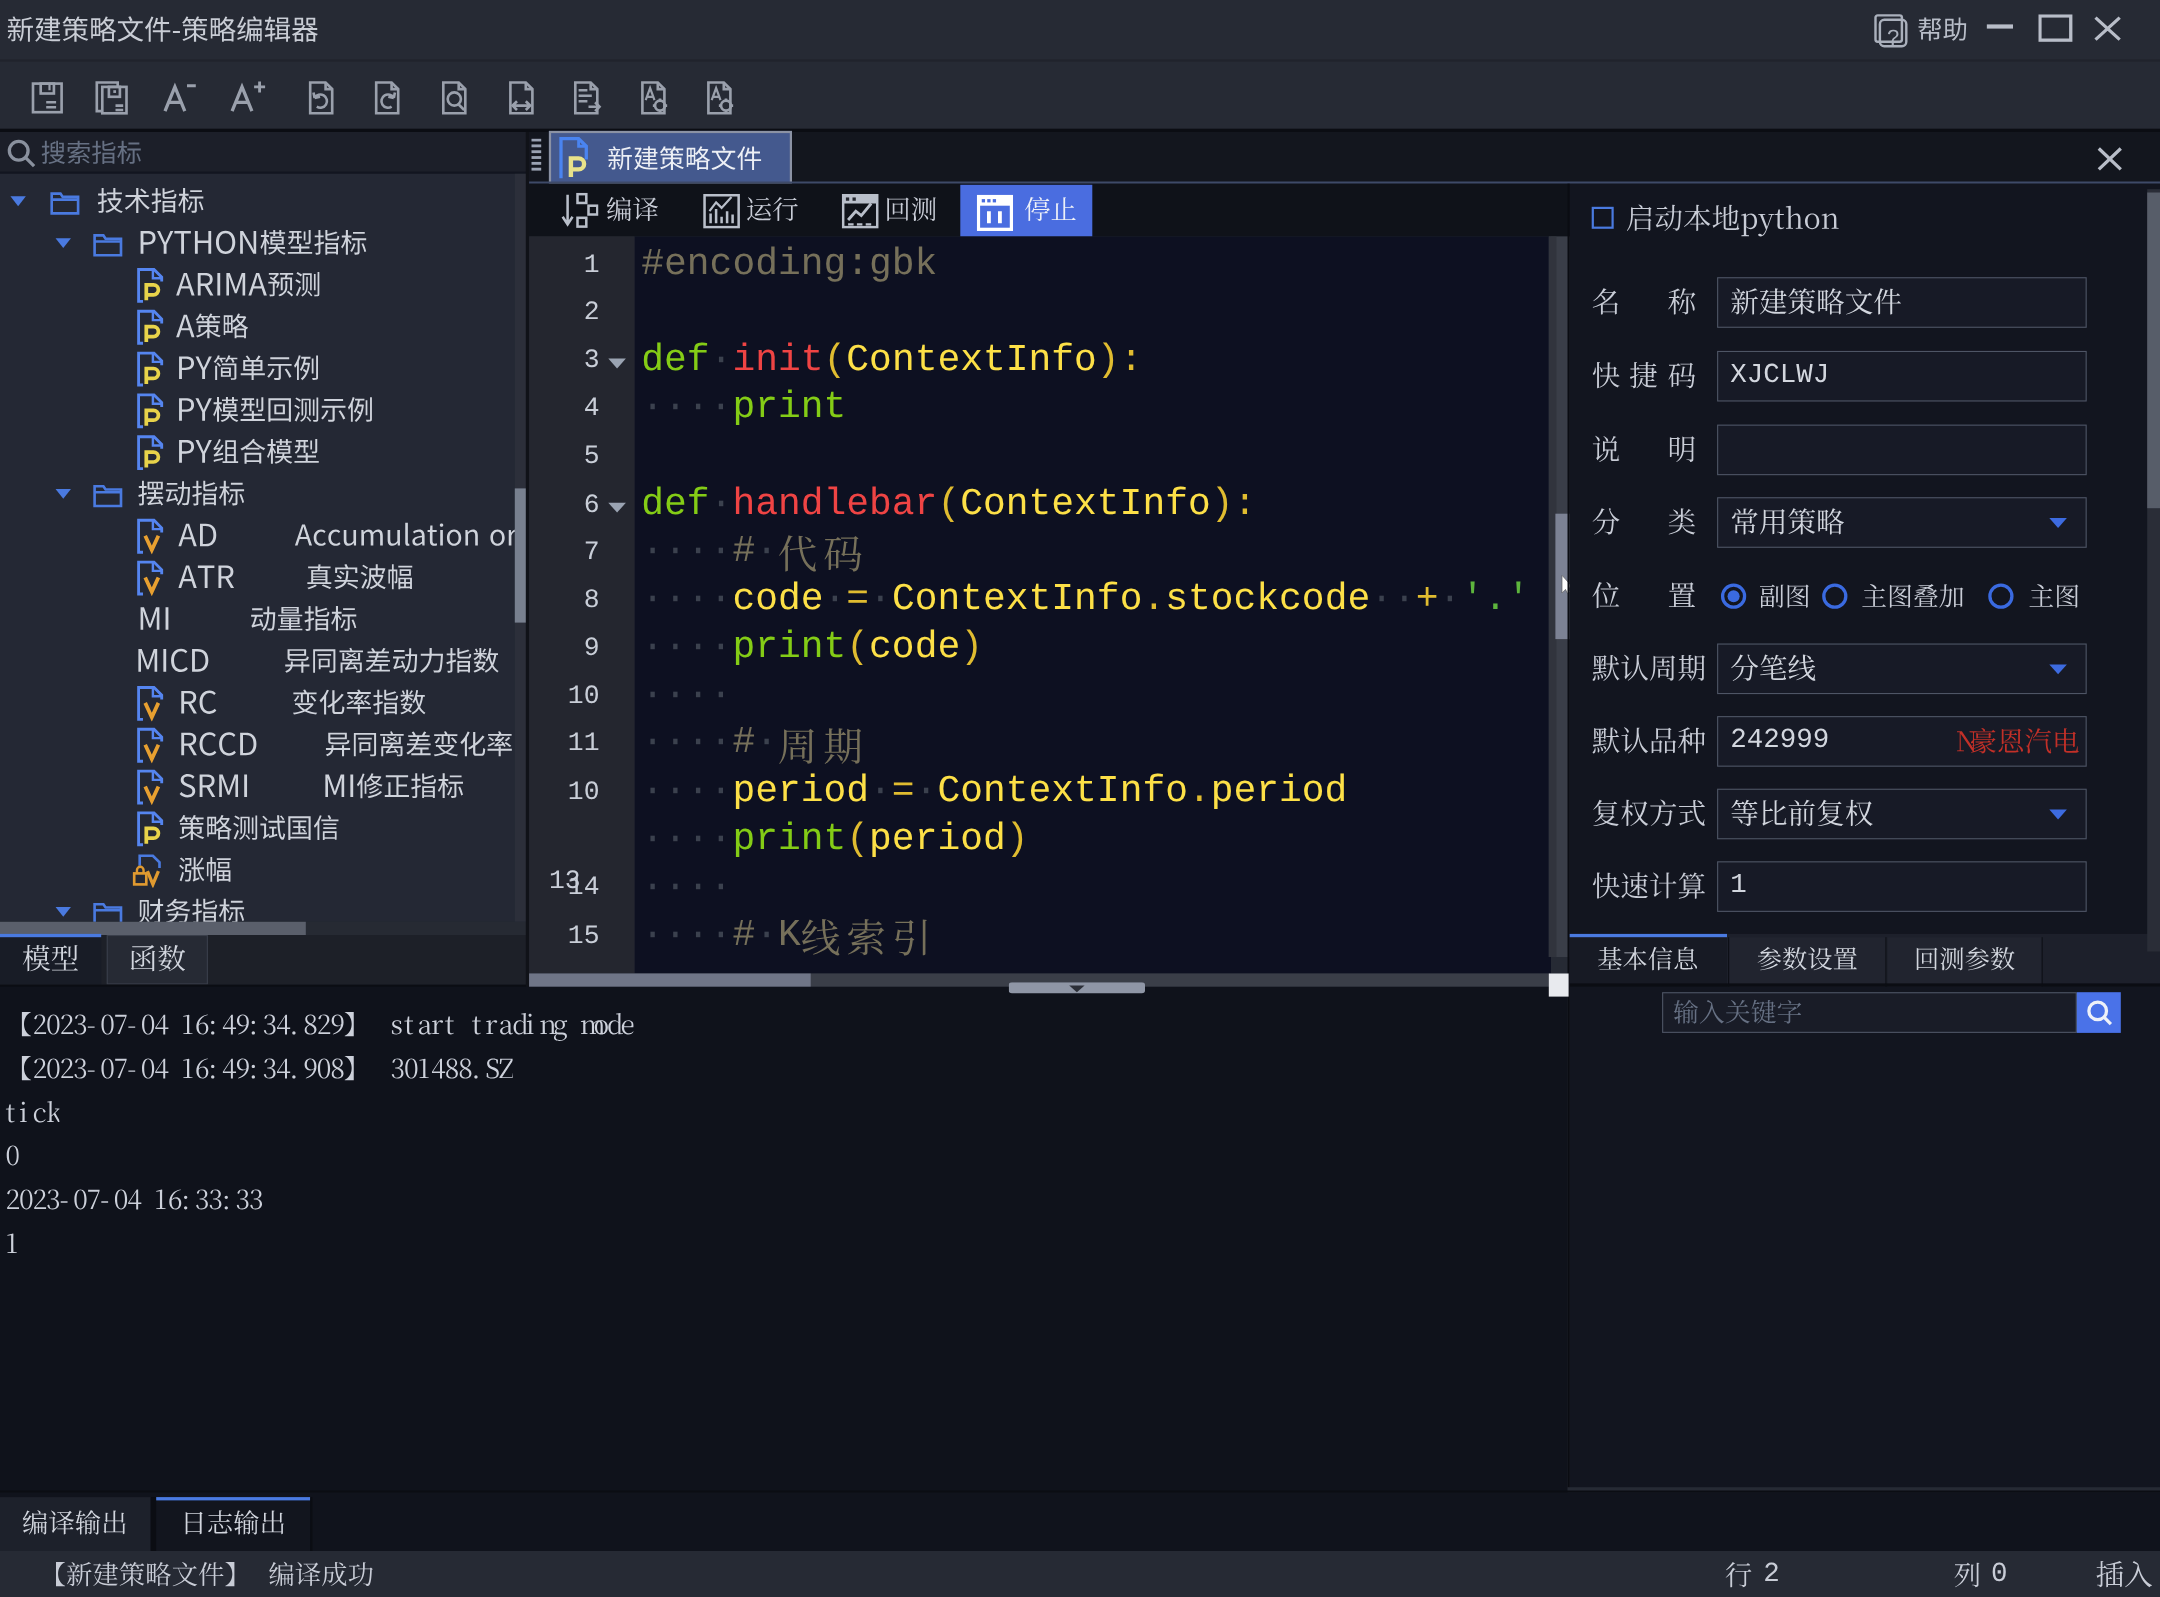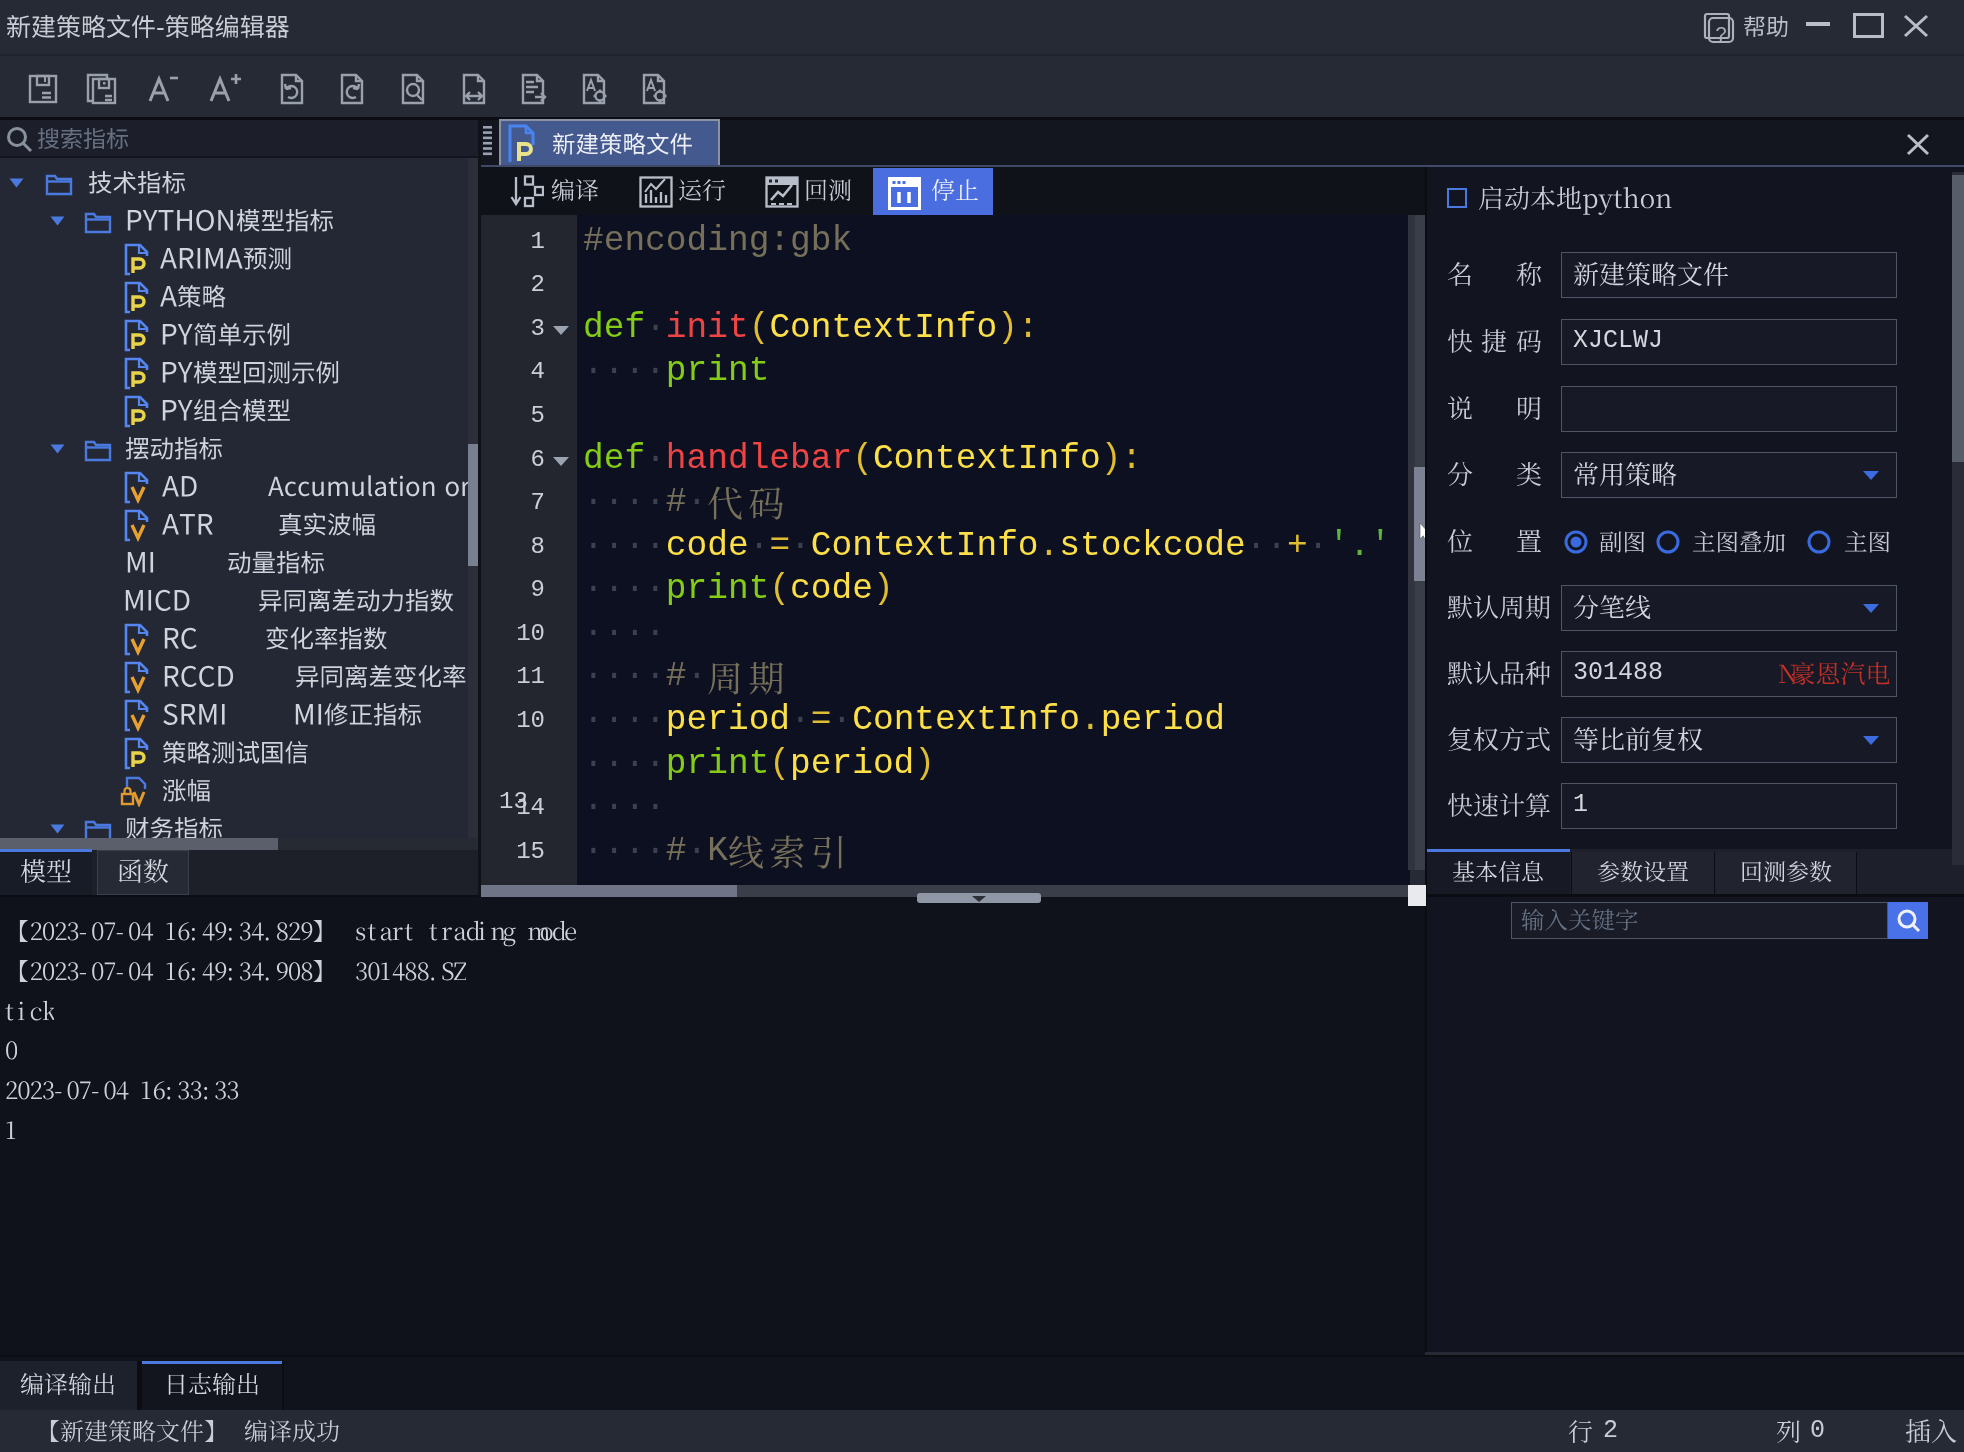--- a/index.html
+++ b/index.html
@@ -638,21 +638,21 @@
   </div>
 <svg class="a" style="left:1862px;top:603px" width="18" height="11" viewBox="0 0 18 11">
     <path d="M1 1 h16 l-8 9 z" fill="#3d6be0"></path>
   </svg>
 <div class="a" style="left:1447px;top:660.2px">
     <svg width="104" height="32" viewBox="0 0 104 32">
       <path fill="#c8ccd6" d="M 8.0 18.6 7.7 18.8 C 8.3 19.8 8.9 21.3 8.9 22.5 C 10.2 23.8 11.8 20.9 8.0 18.6 Z M 10.6 17.9 10.3 18.1 C 11.0 18.8 11.7 20.0 11.8 21.0 C 13.2 22.1 14.6 19.3 10.6 17.9 Z M 5.5 19.2 5.1 19.3 C 5.5 20.4 5.7 22.2 5.4 23.6 C 6.5 25.2 8.5 22.3 5.5 19.2 Z M 3.3 19.5 2.9 19.5 C 2.9 20.8 2.1 22.4 1.5 23.1 C 1.0 23.5 0.7 24.0 1.0 24.6 C 1.4 25.1 2.3 25.0 2.8 24.4 C 3.5 23.6 3.9 21.8 3.3 19.5 Z M 4.4 4.6 4.0 4.7 C 4.4 5.8 5.0 7.4 5.0 8.7 C 6.0 9.8 7.2 7.4 4.4 4.6 Z M 20.1 2.7 19.8 2.8 C 20.6 3.8 21.6 5.5 21.8 6.7 C 23.4 7.9 24.9 4.7 20.1 2.7 Z M 11.2 5.2 9.4 4.6 C 9.3 5.6 8.9 7.7 8.5 8.9 L 8.8 9.1 C 9.5 7.9 10.2 6.6 10.6 5.7 C 10.8 5.7 11.0 5.7 11.2 5.6 V 10.2 H 8.1 V 3.3 H 11.2 Z M 3.6 11.7 V 10.9 H 6.6 V 13.4 H 1.8 L 2.1 14.2 H 6.6 V 16.7 C 4.2 16.9 2.2 17.1 1.1 17.1 L 1.8 19.2 C 2.1 19.1 2.3 18.9 2.5 18.6 C 7.4 17.8 10.9 17.0 13.6 16.4 L 13.5 16.0 L 8.2 16.5 V 14.2 H 12.6 C 13.0 14.2 13.2 14.1 13.3 13.8 C 12.6 13.1 11.4 12.2 11.4 12.2 L 10.4 13.4 H 8.2 V 10.9 H 11.2 V 11.8 H 11.4 C 11.9 11.8 12.6 11.4 12.6 11.2 V 3.6 C 13.1 3.5 13.5 3.3 13.6 3.1 L 11.8 1.7 L 10.9 2.6 H 3.8 L 2.2 1.8 V 12.2 H 2.4 C 3.0 12.2 3.6 11.8 3.6 11.7 Z M 6.7 10.2 H 3.6 V 3.3 H 6.7 Z M 22.9 7.9 21.8 9.2 H 18.6 C 18.7 7.2 18.7 4.9 18.8 2.4 C 19.4 2.3 19.6 2.0 19.7 1.7 L 17.1 1.4 C 17.1 4.3 17.1 6.9 17.0 9.2 H 13.1 L 13.3 10.0 H 16.9 C 16.6 16.6 15.3 20.9 10.6 24.5 L 10.9 25.0 C 16.7 21.5 18.1 17.0 18.6 10.3 C 19.1 16.6 20.4 21.4 23.6 24.6 C 23.9 23.9 24.5 23.5 25.2 23.5 L 25.3 23.2 C 21.8 20.6 19.8 15.9 19.1 10.0 H 24.2 C 24.6 10.0 24.8 9.9 24.9 9.6 C 24.2 8.8 22.9 7.9 22.9 7.9 Z M 29.6 1.2 29.2 1.4 C 30.4 2.5 31.9 4.5 32.3 5.9 C 34.1 7.1 35.3 3.4 29.6 1.2 Z M 32.3 9.1 C 32.8 9.0 33.1 8.8 33.3 8.7 L 31.5 7.2 L 30.7 8.1 H 27.0 L 27.2 8.9 H 30.6 V 20.2 C 30.6 20.7 30.5 20.9 29.7 21.3 L 30.9 23.4 C 31.1 23.3 31.4 23.0 31.5 22.6 C 33.7 20.2 35.6 17.8 36.7 16.5 L 36.4 16.2 C 35.0 17.4 33.5 18.7 32.3 19.7 Z M 42.7 2.5 C 43.3 2.4 43.5 2.1 43.6 1.7 L 41.0 1.5 C 40.9 10.2 41.2 18.4 32.8 24.5 L 33.1 24.9 C 40.0 20.8 41.9 15.3 42.4 9.5 C 43.1 15.5 44.9 21.2 49.5 24.8 C 49.7 23.9 50.3 23.5 51.1 23.4 L 51.2 23.1 C 45.1 19.0 43.2 12.7 42.6 5.7 Z M 69.7 3.4 V 9.5 H 60.3 V 3.4 Z M 58.6 2.6 V 12.2 H 58.9 C 59.6 12.2 60.3 11.8 60.3 11.7 V 10.2 H 69.7 V 12.1 H 70.0 C 70.6 12.1 71.4 11.7 71.4 11.6 V 3.7 C 72.0 3.6 72.4 3.4 72.6 3.2 L 70.5 1.6 L 69.5 2.6 H 60.5 L 58.6 1.8 Z M 61.6 14.8 V 21.7 H 56.1 V 14.8 Z M 54.5 14.1 V 24.8 H 54.7 C 55.4 24.8 56.1 24.4 56.1 24.2 V 22.5 H 61.6 V 24.3 H 61.9 C 62.5 24.3 63.3 23.9 63.3 23.7 V 15.2 C 63.8 15.0 64.2 14.8 64.4 14.6 L 62.3 13.0 L 61.4 14.1 H 56.2 L 54.5 13.3 Z M 73.9 14.8 V 21.7 H 68.2 V 14.8 Z M 66.6 14.1 V 24.8 H 66.8 C 67.5 24.8 68.2 24.5 68.2 24.3 V 22.5 H 73.9 V 24.5 H 74.2 C 74.8 24.5 75.6 24.1 75.6 23.9 V 15.2 C 76.2 15.0 76.6 14.8 76.8 14.6 L 74.6 13.0 L 73.7 14.1 H 68.4 L 66.6 13.3 Z M 87.3 1.1 C 85.6 2.4 82.0 4.2 79.0 5.1 L 79.1 5.5 C 80.6 5.2 82.2 4.9 83.7 4.4 V 8.9 H 79.1 L 79.3 9.7 H 83.1 C 82.2 13.4 80.8 17.0 78.6 19.8 L 79.0 20.2 C 81.0 18.2 82.5 16.0 83.7 13.4 V 24.9 H 83.9 C 84.8 24.9 85.4 24.5 85.4 24.3 V 12.8 C 86.4 13.9 87.5 15.5 87.9 16.7 C 89.5 17.9 90.8 14.5 85.4 12.3 V 9.7 H 89.2 C 89.3 9.7 89.4 9.7 89.5 9.7 V 18.0 H 89.7 C 90.4 18.0 91.1 17.6 91.1 17.5 V 16.0 H 94.8 V 24.8 H 95.2 C 95.8 24.8 96.5 24.4 96.5 24.1 V 16.0 H 100.5 V 17.7 H 100.8 C 101.3 17.7 102.1 17.3 102.1 17.2 V 7.8 C 102.6 7.7 103.0 7.5 103.2 7.3 L 101.2 5.7 L 100.2 6.7 H 96.5 V 2.7 C 97.3 2.6 97.5 2.3 97.6 1.9 L 94.8 1.6 V 6.7 H 91.2 L 89.5 5.9 V 9.0 C 88.7 8.3 87.8 7.5 87.8 7.5 L 86.7 8.9 H 85.4 V 3.9 C 86.5 3.6 87.4 3.2 88.2 2.9 C 88.9 3.1 89.3 3.1 89.5 2.8 Z M 94.8 15.3 H 91.1 V 7.5 H 94.8 Z M 96.5 15.3 V 7.5 H 100.5 V 15.3 Z"></path>
     </svg>
   </div>
 <div class="a" style="left:1561px;top:651px;width:336px;height:46px;background:#171a26;border:1.5px solid #4e5565;box-sizing:border-box"></div>
-<div class="a" style="left:1573px;top:660.0px;font-family:'Liberation Mono',monospace;font-size:25px;line-height:1;color:#d2d6de;white-space:pre">301488</div>
+<div class="a" style="left:1573px;top:660.0px;font-family:'Liberation Mono',monospace;font-size:25px;line-height:1;color:#d2d6de;white-space:pre">242999</div>
 <div class="a" style="left:1778px;top:660.8px">
     <svg width="112" height="31" viewBox="0 0 112 31">
       <path fill="#c23028" d="M 15.4 22.2 H 16.5 V 4.8 L 18.9 4.6 V 3.8 H 12.5 V 4.6 L 15.6 4.8 V 12.1 L 15.6 18.8 L 5.5 3.8 H 1.1 V 4.6 L 3.5 4.7 V 21.0 L 1.1 21.2 V 22.0 H 7.5 V 21.2 L 4.5 21.0 V 14.0 L 4.4 6.0 Z M 23.3 0.9 23.1 1.1 C 23.9 1.7 24.9 2.8 25.1 3.6 C 26.8 4.6 28.0 1.4 23.3 0.9 Z M 33.9 2.3 32.7 3.9 H 14.1 L 14.3 4.6 H 35.5 C 35.8 4.6 36.0 4.5 36.1 4.2 C 35.2 3.4 33.9 2.3 33.9 2.3 Z M 16.5 9.7 16.1 9.7 C 16.2 11.1 15.4 12.4 14.5 12.9 C 14.0 13.2 13.7 13.7 13.8 14.2 C 14.1 14.8 14.9 14.8 15.5 14.4 C 16.2 14.0 16.8 13.0 16.8 11.6 H 33.4 C 33.1 12.3 32.8 13.2 32.5 13.8 L 32.8 14.0 C 33.6 13.5 34.7 12.5 35.2 11.8 C 35.7 11.8 36.0 11.8 36.2 11.6 L 34.4 9.8 L 33.4 10.9 H 16.8 C 16.8 10.5 16.6 10.1 16.5 9.7 Z M 20.2 9.8 V 9.4 H 29.9 V 10.1 H 30.2 C 30.7 10.1 31.6 9.8 31.6 9.6 V 6.9 C 32.0 6.9 32.4 6.7 32.5 6.5 L 30.6 5.1 L 29.7 6.0 H 20.3 L 18.6 5.2 V 10.3 H 18.8 C 19.5 10.3 20.2 10.0 20.2 9.8 Z M 29.9 6.8 V 8.7 H 20.2 V 6.8 Z M 30.1 11.9 29.0 13.2 H 17.9 L 18.1 13.9 H 22.5 C 20.4 15.1 17.5 16.1 14.6 16.8 L 14.8 17.2 C 17.8 16.8 20.8 16.0 23.3 14.9 L 23.9 15.5 C 21.6 17.2 17.9 18.8 14.6 19.6 L 14.8 20.1 C 18.2 19.4 22.0 18.1 24.6 16.6 C 24.7 16.9 24.9 17.2 25.0 17.5 C 22.4 19.7 17.9 21.8 13.9 22.8 L 14.1 23.3 C 18.1 22.4 22.4 20.8 25.4 18.9 C 25.6 20.3 25.5 21.5 25.0 22.0 C 24.9 22.1 24.7 22.1 24.4 22.1 C 23.9 22.1 22.2 22.1 21.3 22.0 V 22.4 C 22.1 22.5 22.9 22.8 23.2 22.9 C 23.5 23.2 23.6 23.4 23.7 23.9 C 25.0 23.9 25.8 23.6 26.2 23.1 C 27.2 22.1 27.4 19.8 26.3 17.6 L 27.5 17.3 C 28.9 20.3 31.5 22.2 34.9 23.3 C 35.1 22.5 35.5 22.0 36.2 21.8 L 36.2 21.6 C 32.8 20.9 29.7 19.5 28.0 17.1 C 29.7 16.7 31.4 16.2 32.5 15.7 C 33.0 15.9 33.2 15.9 33.4 15.6 L 31.5 14.2 C 30.3 15.1 28.0 16.3 26.1 17.1 C 25.6 16.2 24.9 15.4 23.9 14.6 C 24.4 14.4 24.8 14.1 25.2 13.9 H 31.4 C 31.7 13.9 31.9 13.8 32.0 13.5 C 31.2 12.8 30.1 11.9 30.1 11.9 Z M 47.1 15.7 44.7 15.4 V 21.4 C 44.7 22.8 45.2 23.1 47.5 23.1 H 51.2 C 56.2 23.1 57.1 22.9 57.1 22.0 C 57.1 21.7 57.0 21.5 56.3 21.4 L 56.2 18.5 H 55.9 C 55.7 19.8 55.4 20.9 55.2 21.2 C 55.0 21.4 54.9 21.5 54.5 21.6 C 54.1 21.6 52.9 21.6 51.2 21.6 H 47.7 C 46.5 21.6 46.3 21.5 46.3 21.1 V 16.3 C 46.8 16.2 47.0 16.0 47.1 15.7 Z M 56.2 16.0 55.9 16.2 C 57.5 17.7 59.2 20.1 59.5 22.1 C 61.4 23.6 62.9 19.0 56.2 16.0 Z M 42.6 16.4 42.2 16.4 C 42.0 18.4 40.6 20.2 39.5 20.9 C 39.0 21.3 38.7 21.9 39.0 22.3 C 39.3 22.9 40.2 22.7 40.8 22.2 C 41.8 21.4 43.1 19.4 42.6 16.4 Z M 49.0 14.5 48.8 14.7 C 49.8 15.9 50.9 17.8 51.0 19.3 C 52.6 20.6 54.1 17.0 49.0 14.5 Z M 54.0 5.2 53.0 6.5 H 50.6 L 50.7 4.5 C 51.2 4.4 51.4 4.1 51.4 3.8 L 49.0 3.6 C 49.0 4.6 49.0 5.6 49.0 6.5 H 44.5 L 44.7 7.2 H 48.9 C 48.6 9.6 47.7 11.3 44.4 12.6 L 44.7 13.0 C 48.0 12.0 49.5 10.7 50.1 9.0 C 51.5 9.8 53.0 11.0 53.5 12.2 C 55.1 13.0 55.5 9.7 50.3 8.4 C 50.4 8.0 50.5 7.6 50.5 7.2 H 55.1 C 55.5 7.2 55.7 7.1 55.8 6.8 C 55.1 6.1 54.0 5.2 54.0 5.2 Z M 56.7 13.3 H 43.4 V 3.1 H 56.7 Z M 43.4 15.1 V 14.0 H 56.7 V 15.3 H 56.9 C 57.5 15.3 58.2 14.9 58.3 14.8 V 3.4 C 58.8 3.3 59.2 3.1 59.4 2.9 L 57.3 1.4 L 56.4 2.4 H 43.5 L 41.8 1.6 V 15.6 H 42.0 C 42.8 15.6 43.4 15.2 43.4 15.1 Z M 65.6 1.3 65.4 1.5 C 66.5 2.3 67.8 3.6 68.2 4.8 C 70.1 5.8 71.0 2.1 65.6 1.3 Z M 63.5 6.8 63.3 7.0 C 64.4 7.7 65.7 8.9 66.1 10.0 C 67.8 11.0 68.8 7.4 63.5 6.8 Z M 64.8 16.9 C 64.5 16.9 63.7 16.9 63.7 16.9 V 17.5 C 64.2 17.5 64.6 17.6 64.9 17.8 C 65.5 18.2 65.6 20.1 65.2 22.7 C 65.3 23.5 65.6 23.9 66.0 23.9 C 66.9 23.9 67.4 23.3 67.4 22.2 C 67.5 20.2 66.8 19.1 66.8 17.9 C 66.8 17.3 67.0 16.6 67.2 15.8 C 67.5 14.6 69.7 8.8 70.8 5.6 L 70.3 5.5 C 65.9 15.6 65.9 15.6 65.4 16.4 C 65.2 16.9 65.1 16.9 64.8 16.9 Z M 72.9 7.8 73.1 8.5 H 84.2 C 84.5 8.5 84.7 8.4 84.8 8.1 C 84.0 7.4 82.8 6.4 82.8 6.4 L 81.7 7.8 Z M 70.1 11.3 70.3 12.0 H 81.7 C 81.7 16.9 82.1 21.5 84.4 23.3 C 85.2 23.9 86.2 24.2 86.6 23.6 C 86.8 23.3 86.7 22.9 86.3 22.3 L 86.5 19.3 L 86.2 19.3 C 86.0 20.1 85.8 20.8 85.5 21.4 C 85.4 21.7 85.3 21.8 85.1 21.6 C 83.6 20.3 83.2 15.7 83.3 12.3 C 83.8 12.2 84.2 12.0 84.3 11.8 L 82.4 10.3 L 81.4 11.3 Z M 74.5 1.0 C 73.5 4.6 71.8 7.9 70.0 10.0 L 70.3 10.3 C 71.9 9.0 73.4 7.3 74.7 5.2 H 85.9 C 86.3 5.2 86.5 5.1 86.6 4.8 C 85.8 4.0 84.4 3.0 84.4 3.0 L 83.2 4.5 H 75.1 C 75.5 3.8 75.8 3.1 76.1 2.3 C 76.7 2.3 77.0 2.1 77.0 1.8 Z M 98.4 10.7 H 92.3 V 6.0 H 98.4 Z M 98.4 11.5 V 15.9 H 92.3 V 11.5 Z M 100.1 10.7 V 6.0 H 106.6 V 10.7 Z M 100.1 11.5 H 106.6 V 15.9 H 100.1 Z M 92.3 17.8 V 16.6 H 98.4 V 20.9 C 98.4 22.8 99.2 23.3 101.8 23.3 H 105.3 C 110.5 23.3 111.7 23.0 111.7 22.1 C 111.7 21.8 111.5 21.6 110.8 21.4 L 110.8 17.5 H 110.4 C 110.0 19.3 109.7 20.8 109.5 21.2 C 109.3 21.4 109.2 21.5 108.8 21.6 C 108.2 21.6 107.1 21.7 105.4 21.7 H 101.9 C 100.3 21.7 100.1 21.4 100.1 20.6 V 16.6 H 106.6 V 18.1 H 106.8 C 107.4 18.1 108.2 17.7 108.2 17.5 V 6.3 C 108.8 6.2 109.2 6.0 109.3 5.8 L 107.3 4.3 L 106.3 5.3 H 100.1 V 2.0 C 100.7 1.9 101.0 1.6 101.0 1.3 L 98.4 1.0 V 5.3 H 92.5 L 90.7 4.5 V 18.4 H 91.0 C 91.7 18.4 92.3 18.0 92.3 17.8 Z"></path>
     </svg>
   </div>
 <div class="a" style="left:1447px;top:726.2px">
     <svg width="104" height="32" viewBox="0 0 104 32">
       <path fill="#c8ccd6" d="M 20.9 2.6 19.7 4.2 H 7.7 C 8.0 3.7 8.3 3.2 8.6 2.6 C 9.2 2.7 9.5 2.5 9.6 2.2 L 7.1 1.1 C 5.8 4.7 3.5 7.9 1.4 9.8 L 1.7 10.1 C 3.7 8.9 5.6 7.1 7.2 4.9 H 22.6 C 22.9 4.9 23.2 4.8 23.2 4.5 C 22.4 3.7 20.9 2.6 20.9 2.6 Z M 11.4 14.8 9.1 13.8 H 18.3 V 14.6 H 18.5 C 19.1 14.6 19.9 14.2 19.9 14.0 V 8.1 C 20.4 8.0 20.7 7.8 20.9 7.6 L 18.9 6.1 L 18.0 7.1 H 8.0 L 6.2 6.3 V 14.8 H 6.4 C 7.2 14.8 7.9 14.4 7.9 14.2 V 13.8 H 9.0 C 8.0 16.2 5.6 19.2 2.9 20.9 L 3.2 21.3 C 5.2 20.4 7.0 19.0 8.4 17.6 C 9.4 19.1 10.6 20.4 12.1 21.4 C 9.2 22.8 5.6 23.8 1.6 24.5 L 1.7 25.0 C 6.3 24.5 10.2 23.7 13.3 22.1 C 16.0 23.6 19.3 24.4 23.2 24.9 C 23.4 24.1 23.9 23.5 24.7 23.3 L 24.7 23.0 C 21.1 22.8 17.7 22.3 14.9 21.3 C 16.8 20.2 18.3 18.9 19.6 17.3 C 20.3 17.3 20.6 17.2 20.8 17.0 L 19.0 15.2 L 17.7 16.2 H 9.6 C 10.0 15.9 10.2 15.5 10.5 15.1 C 11.1 15.2 11.3 15.1 11.4 14.8 Z M 13.3 20.7 C 11.5 19.8 9.9 18.7 8.8 17.2 L 9.0 17.0 H 17.5 C 16.4 18.5 15.0 19.6 13.3 20.7 Z M 18.3 7.9 V 10.1 H 7.9 V 7.9 Z M 18.3 13.0 H 7.9 V 10.8 H 18.3 Z M 47.5 4.5 C 46.8 8.5 45.6 12.4 43.7 15.8 C 41.6 12.6 40.2 8.7 39.2 4.5 Z M 36.6 3.7 36.8 4.5 H 38.7 C 39.5 9.5 40.8 13.8 42.7 17.3 C 40.8 20.1 38.4 22.6 35.2 24.5 L 35.5 24.8 C 38.9 23.2 41.5 21.2 43.5 18.8 C 45.2 21.3 47.2 23.3 49.7 24.8 C 50.0 23.9 50.7 23.4 51.4 23.3 L 51.5 23.1 C 48.8 21.8 46.5 19.8 44.7 17.3 C 47.2 13.6 48.6 9.2 49.5 4.8 C 50.0 4.8 50.3 4.7 50.5 4.4 L 48.5 2.5 L 47.3 3.7 Z M 31.6 1.0 V 7.1 H 27.2 L 27.5 7.9 H 31.1 C 30.3 11.8 29.0 15.8 27.0 18.8 L 27.4 19.1 C 29.1 17.2 30.6 14.9 31.6 12.4 V 25.0 H 31.9 C 32.5 25.0 33.3 24.6 33.3 24.3 V 11.5 C 34.2 12.5 35.4 14.1 35.7 15.4 C 37.4 16.7 38.8 13.1 33.3 10.9 V 7.9 H 37.0 C 37.4 7.9 37.6 7.8 37.7 7.5 C 36.9 6.7 35.6 5.6 35.6 5.6 L 34.4 7.1 H 33.3 V 2.0 C 33.9 1.9 34.1 1.7 34.2 1.3 Z M 62.7 0.9 62.4 1.1 C 63.6 2.2 65.1 4.1 65.4 5.6 C 67.3 6.9 68.7 2.8 62.7 0.9 Z M 74.5 4.7 73.2 6.3 H 53.2 L 53.4 7.1 H 61.2 C 61.0 14.6 59.5 20.3 53.7 24.7 L 53.9 25.0 C 59.5 22.0 61.8 17.8 62.7 12.2 H 70.9 C 70.6 17.6 70.0 21.7 69.2 22.4 C 68.8 22.7 68.6 22.7 68.1 22.7 C 67.5 22.7 65.3 22.5 64.1 22.4 L 64.1 22.9 C 65.2 23.1 66.4 23.3 66.8 23.7 C 67.3 23.9 67.4 24.4 67.4 24.9 C 68.6 24.9 69.6 24.6 70.3 23.9 C 71.6 22.7 72.3 18.4 72.6 12.4 C 73.1 12.4 73.5 12.3 73.6 12.1 L 71.7 10.4 L 70.6 11.5 H 62.8 C 63.0 10.1 63.2 8.7 63.3 7.1 H 76.2 C 76.6 7.1 76.8 7.0 76.9 6.7 C 76.0 5.8 74.5 4.7 74.5 4.7 Z M 96.1 1.8 95.9 2.1 C 97.0 2.8 98.5 4.1 99.1 5.1 C 100.9 5.9 101.7 2.5 96.1 1.8 Z M 92.3 1.2 C 92.3 3.1 92.4 5.0 92.5 6.8 H 79.2 L 79.5 7.6 H 92.6 C 93.2 14.4 95.0 20.2 99.3 23.5 C 100.4 24.5 102.0 25.2 102.7 24.4 C 102.9 24.1 102.8 23.7 102.0 22.7 L 102.5 18.7 L 102.2 18.7 C 101.9 19.7 101.3 21.0 101.1 21.6 C 100.8 22.1 100.6 22.1 100.2 21.8 C 96.4 19.0 94.8 13.5 94.3 7.6 H 102.2 C 102.5 7.6 102.8 7.4 102.9 7.1 C 102.0 6.3 100.5 5.2 100.5 5.2 L 99.2 6.8 H 94.3 C 94.2 5.3 94.1 3.7 94.1 2.2 C 94.8 2.1 95.0 1.8 95.1 1.5 Z M 79.6 22.3 80.8 24.4 C 81.0 24.3 81.3 24.1 81.4 23.8 C 86.5 22.0 90.2 20.6 92.9 19.5 L 92.8 19.1 L 86.9 20.6 V 12.9 H 91.5 C 91.9 12.9 92.2 12.8 92.2 12.5 C 91.4 11.7 90.0 10.7 90.0 10.7 L 88.8 12.1 H 80.4 L 80.5 12.9 H 85.2 V 21.0 C 82.8 21.7 80.8 22.1 79.6 22.3 Z"></path>
     </svg>
   </div>

